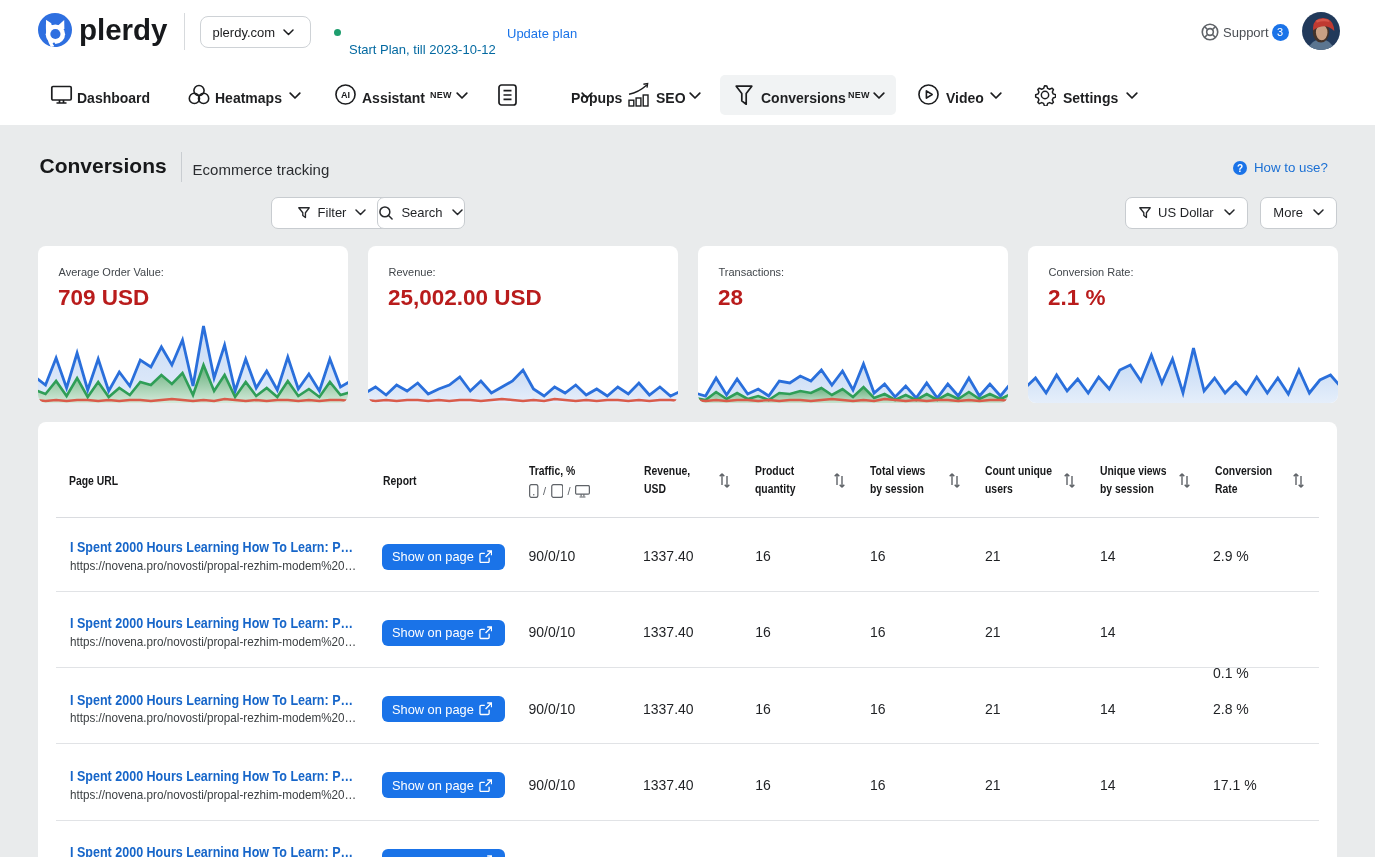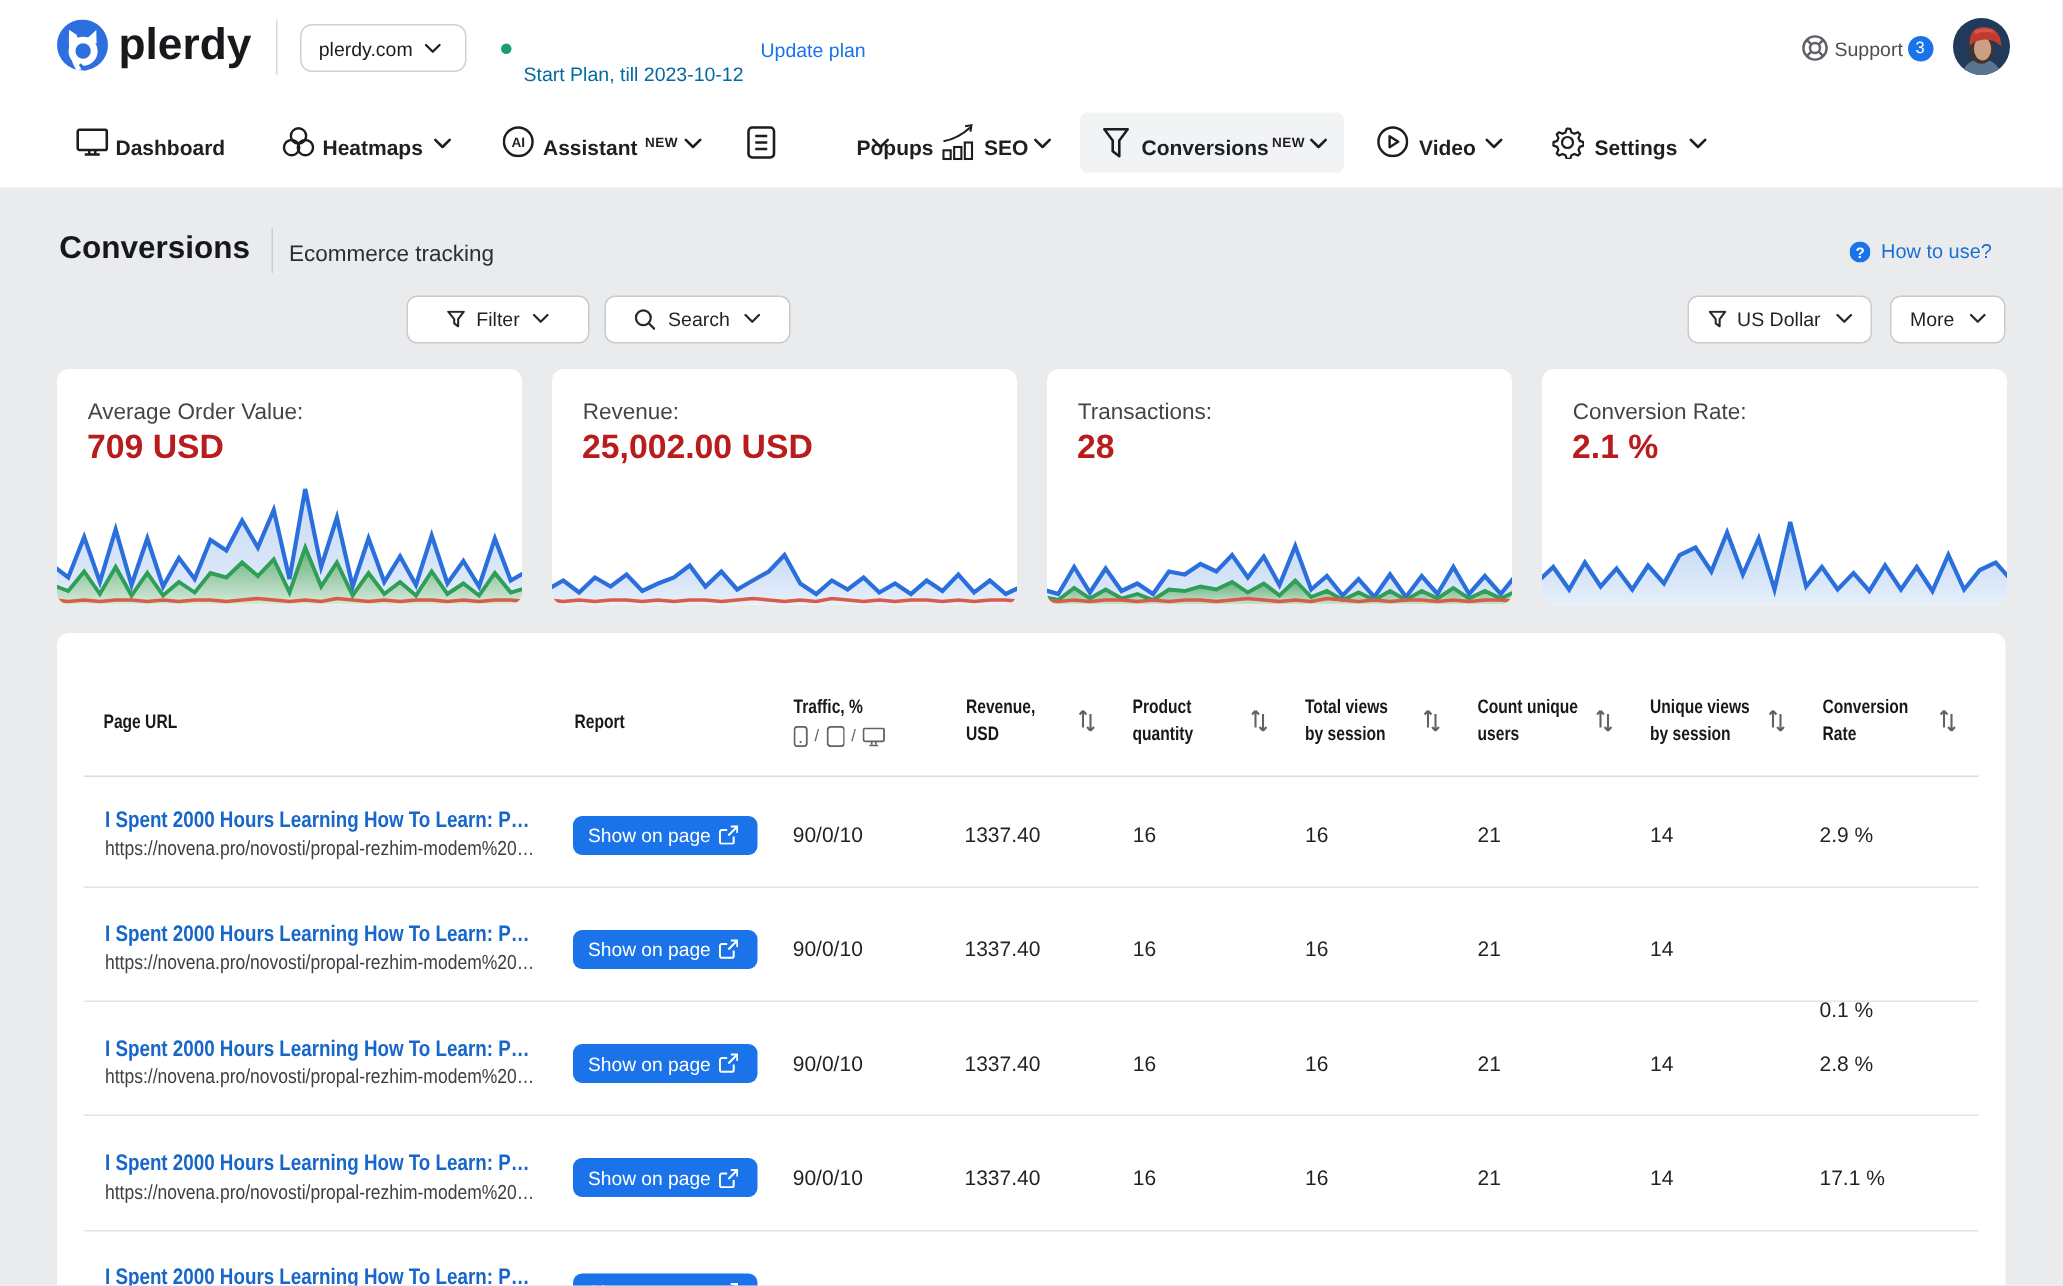--- a/index.html
+++ b/index.html
@@ -1,21 +1,21 @@
 <!DOCTYPE html>
 <html><head>
 <meta charset="utf-8">
 <style>
 * { margin:0; padding:0; box-sizing:border-box; }
 html,body { width:1375px; height:857px; overflow:hidden; font-family:"Liberation Sans", sans-serif; background:#e9ebec; }
 .abs { position:absolute; }
 #topbar { position:absolute; left:0; top:0; width:1375px; height:125px; background:#fff; }
 .navlabel { position:absolute; font-size:14px; font-weight:700; color:#1e1f21; }
 .card { position:absolute; width:310px; height:157px; background:#fff; border-radius:8px; overflow:hidden; }
-.card .lbl { position:absolute; left:20.5px; top:19.5px; font-size:15px; color:#41464b; }
+.card .lbl { position:absolute; left:20.5px; top:19.5px; font-size:11px; color:#41464b; }
 .card .val { position:absolute; left:20px; top:39px; font-size:22.5px; font-weight:700; color:#b91c1c; }
 .card svg { position:absolute; left:0; bottom:0; }
 .btn { position:absolute; top:196.5px; background:#fff; border:1px solid #c8ccd0; border-radius:7px; display:flex; align-items:center; justify-content:center; font-size:13px; color:#1f2124; height:32px; }
 .num { position:absolute; font-size:14px; color:#1f2124; }
 .th { position:absolute; font-size:13px; font-weight:700; color:#17181a; line-height:18px; transform:scaleX(0.8); transform-origin:left top; white-space:nowrap; }
 </style>
 </head>
 <body>
 <div id="page" style="position:relative;width:1375px;height:857px;">
   <div id="topbar"></div>
@@ -150,21 +150,21 @@
 
   <div class="btn" style="left:271px; width:122px;">
     <svg width="12" height="12" viewBox="0 0 15 15">
         <path d="M1 1h13l-4.7 6.2v6L6 10.7V7.2z" fill="none" stroke="#26282b" stroke-width="1.7" stroke-linejoin="round"></path>
       </svg>
     <span style="margin:0 9px 0 8px;">Filter</span>
     <svg width="11" height="7" viewBox="0 0 11 7">
         <path d="M1 1l4.5 4.5L10 1" stroke="#26282b" stroke-width="1.5" fill="none" stroke-linecap="round" stroke-linejoin="round"></path>
       </svg>
   </div>
-  <div class="btn" style="left:403px; width:124px;">
+  <div class="btn" style="left:377px; width:88px;">
     <svg width="14" height="14" viewBox="0 0 15 15">
         <circle cx="6.3" cy="6.3" r="5.3" fill="none" stroke="#26282b" stroke-width="1.6"></circle>
         <path d="M10.2 10.2L14 14" stroke="#26282b" stroke-width="1.6" stroke-linecap="round"></path>
       </svg>
     <span style="margin:0 9px 0 8px;">Search</span>
     <svg width="11" height="7" viewBox="0 0 11 7">
         <path d="M1 1l4.5 4.5L10 1" stroke="#26282b" stroke-width="1.5" fill="none" stroke-linecap="round" stroke-linejoin="round"></path>
       </svg>
   </div>
   <div class="btn" style="left:1125.4px; width:123px;">

